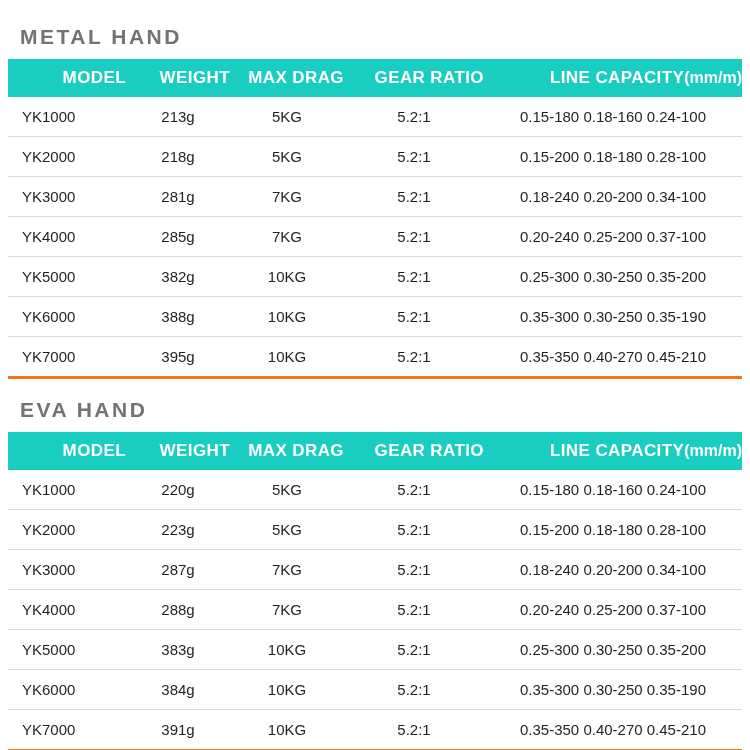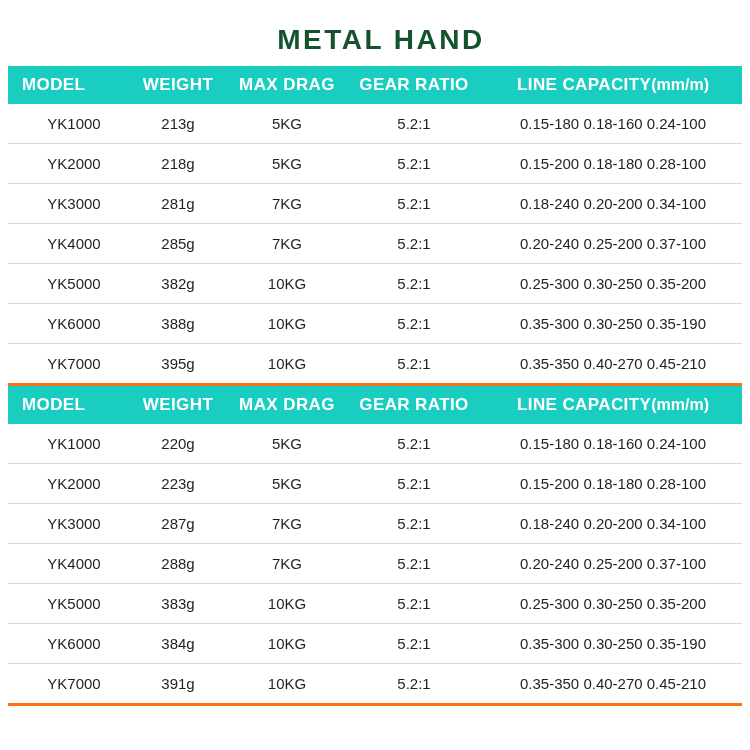--- a/index.html
+++ b/index.html
@@ -17,72 +17,71 @@
   .page {
     width: 750px;
     height: 750px;
     box-sizing: border-box;
     padding: 0 8px;
   }
   .section {
     width: 100%;
   }
   .section-title {
-    font-size: 28px;
+    font-size: 21px;
     font-weight: bold;
-    color: #14532d;
+    color: #737373;
     letter-spacing: 2.5px;
     margin: 0;
     padding: 26px 0 12px 12px;
     line-height: 1;
-    text-align: center;
   }
   .section + .section .section-title {
     padding-top: 20px;
   }
   table.spec {
     width: 734px;
     border-collapse: collapse;
     table-layout: fixed;
   }
   table.spec thead th {
     background: #19cec0;
     color: #ffffff;
     font-size: 17px;
     font-weight: bold;
     letter-spacing: 0.4px;
     padding: 9px 0 9px 0;
-    text-align: center;
+    text-align: right;
     border: none;
     height: 20px;
     vertical-align: middle;
   }
   table.spec thead th.col-model {
-    text-align: left;
+    text-align: right;
     padding-left: 14px;
   }
   table.spec thead th .unit {
     font-size: 16px;
     font-weight: bold;
     letter-spacing: 0;
   }
   table.spec tbody td {
     font-size: 15px;
     color: #231f20;
     text-align: center;
     padding: 11px 0 11px 0;
     border-bottom: 1px solid #d9d9d9;
     height: 17px;
     vertical-align: middle;
   }
   table.spec tbody tr:last-child td {
     border-bottom: 3px solid #f97316;
   }
   table.spec tbody td.col-model {
-    text-align: center;
+    text-align: left;
     padding-left: 14px;
   }
   .c-model   { width: 118px; }
   .c-weight  { width: 104px; }
   .c-drag    { width: 114px; }
   .c-gear    { width: 140px; }
   .c-line    { width: 258px; }
 </style>
 </head>
 <body>
@@ -156,20 +155,21 @@
           <td>395g</td>
           <td>10KG</td>
           <td>5.2:1</td>
           <td>0.35-350 0.40-270 0.45-210</td>
         </tr>
       </tbody>
     </table>
   </div>
 
   <div class="section">
+    <h2 class="section-title">EVA HAND</h2>
     <table class="spec">
       <colgroup>
         <col class="c-model">
           <col class="c-weight">
           <col class="c-drag">
           <col class="c-gear">
           <col class="c-line">
       </colgroup>
       <thead>
         <tr>

